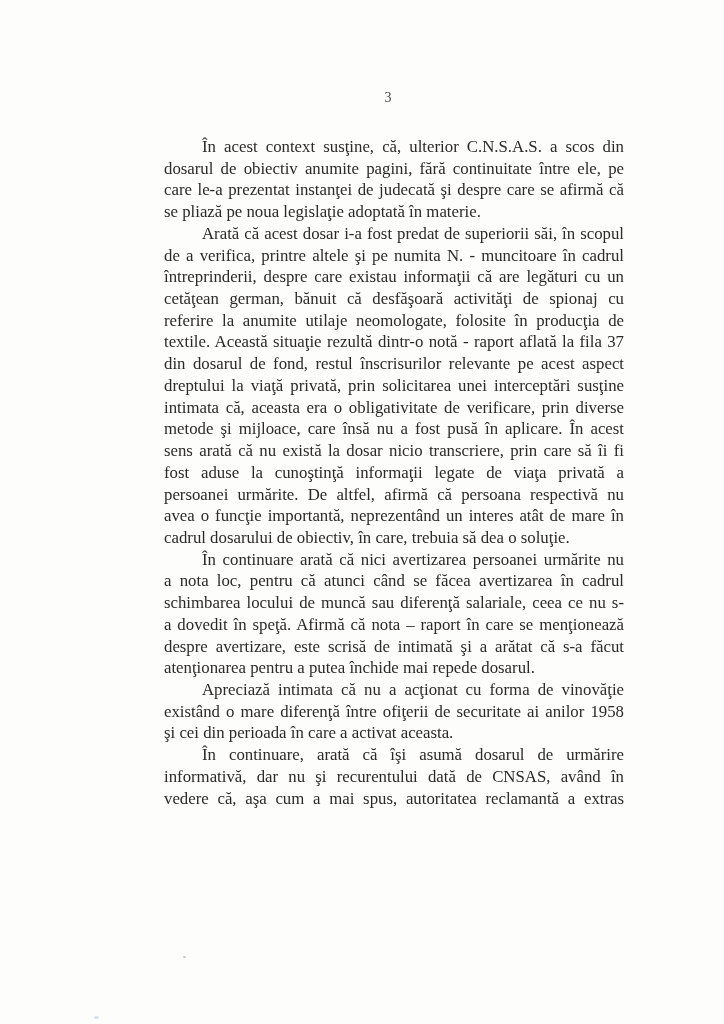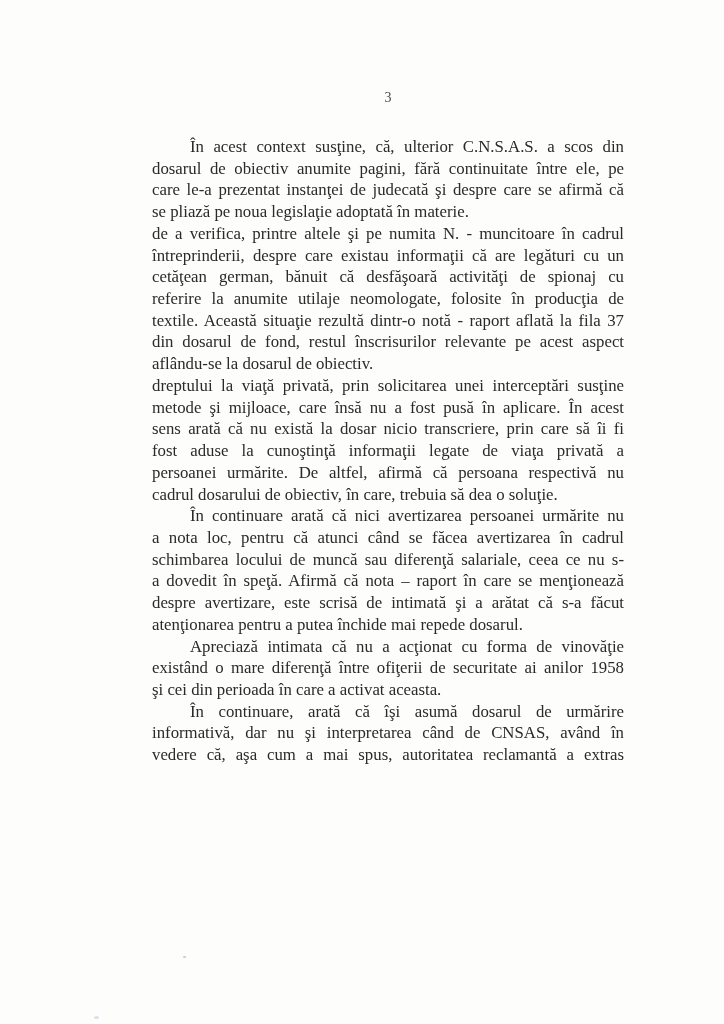--- a/index.html
+++ b/index.html
@@ -40,20 +40,21 @@
     margin: 0;
     padding: 0;
   }
   .line {
     height: 21.72px;
     line-height: 21.72px;
     overflow: hidden;
     text-align: justify;
     text-align-last: justify;
     white-space: normal;
+    margin-left: 12px;
   }
   .line.first {
     text-indent: 38px;
   }
   .line.last {
     text-align: left;
     text-align-last: left;
   }
   .line.last.force-justify {
     text-align: justify;
@@ -80,50 +81,52 @@
 <div class="sheet">
   <div class="page-number">3</div>
   <div class="text-block">
       <div class="para">
         <div class="line first">În acest context susţine, că, ulterior C.N.S.A.S. a scos din</div>
         <div class="line">dosarul de obiectiv anumite pagini, fără continuitate între ele, pe</div>
         <div class="line">care le-a prezentat instanţei de judecată şi despre care se afirmă că</div>
         <div class="line last">se pliază pe noua legislaţie adoptată în materie.</div>
       </div>
       <div class="para">
+        <div class="line first">Arată că acest dosar i-a fost predat de superiorii săi, în scopul</div>
         <div class="line">de a verifica, printre altele şi pe numita N. - muncitoare în cadrul</div>
         <div class="line">întreprinderii, despre care existau informaţii că are legături cu un</div>
         <div class="line">cetăţean german, bănuit că desfăşoară activităţi de spionaj cu</div>
         <div class="line">referire la anumite utilaje neomologate, folosite în producţia de</div>
         <div class="line">textile. Această situaţie rezultă dintr-o notă - raport aflată la fila 37</div>
         <div class="line">din dosarul de fond, restul înscrisurilor relevante pe acest aspect</div>
-        <div class="line last">aflându-se la dosarul de obiectiv.</div>
       </div>
       <div class="para">
         <div class="line">dreptului la viaţă privată, prin solicitarea unei interceptări susţine</div>
+        <div class="line">intimata că, aceasta era o obligativitate de verificare, prin diverse</div>
         <div class="line">metode şi mijloace, care însă nu a fost pusă în aplicare. În acest</div>
         <div class="line">sens arată că nu există la dosar nicio transcriere, prin care să îi fi</div>
         <div class="line">fost aduse la cunoştinţă informaţii legate de viaţa privată a</div>
         <div class="line">persoanei urmărite. De altfel, afirmă că persoana respectivă nu</div>
+        <div class="line">avea o funcţie importantă, neprezentând un interes atât de mare în</div>
         <div class="line last">cadrul dosarului de obiectiv, în care, trebuia să dea o soluţie.</div>
       </div>
       <div class="para">
         <div class="line first">În continuare arată că nici avertizarea persoanei urmărite nu</div>
         <div class="line">a nota loc, pentru că atunci când se făcea avertizarea în cadrul</div>
         <div class="line">schimbarea locului de muncă sau diferenţă salariale, ceea ce nu s-</div>
         <div class="line">a dovedit în speţă. Afirmă că nota – raport în care se menţionează</div>
         <div class="line">despre avertizare, este scrisă de intimată şi a arătat că s-a făcut</div>
         <div class="line last">atenţionarea pentru a putea închide mai repede dosarul.</div>
       </div>
       <div class="para">
         <div class="line first">Apreciază intimata că nu a acţionat cu forma de vinovăţie</div>
         <div class="line">existând o mare diferenţă între ofiţerii de securitate ai anilor 1958</div>
         <div class="line last">şi cei din perioada în care a activat aceasta.</div>
       </div>
       <div class="para">
         <div class="line first">În continuare, arată că îşi asumă dosarul de urmărire</div>
-        <div class="line">informativă, dar nu şi interpretarea când de CNSAS, având în</div>
+        <div class="line">informativă, dar nu şi recurentului dată de CNSAS, având în</div>
         <div class="line last force-justify">vedere că, aşa cum a mai spus, autoritatea reclamantă a extras</div>
       </div>
     </div>
   <div class="speck speck-1"></div>
   <div class="speck speck-2"></div>
 </div>
 
 </body></html>

